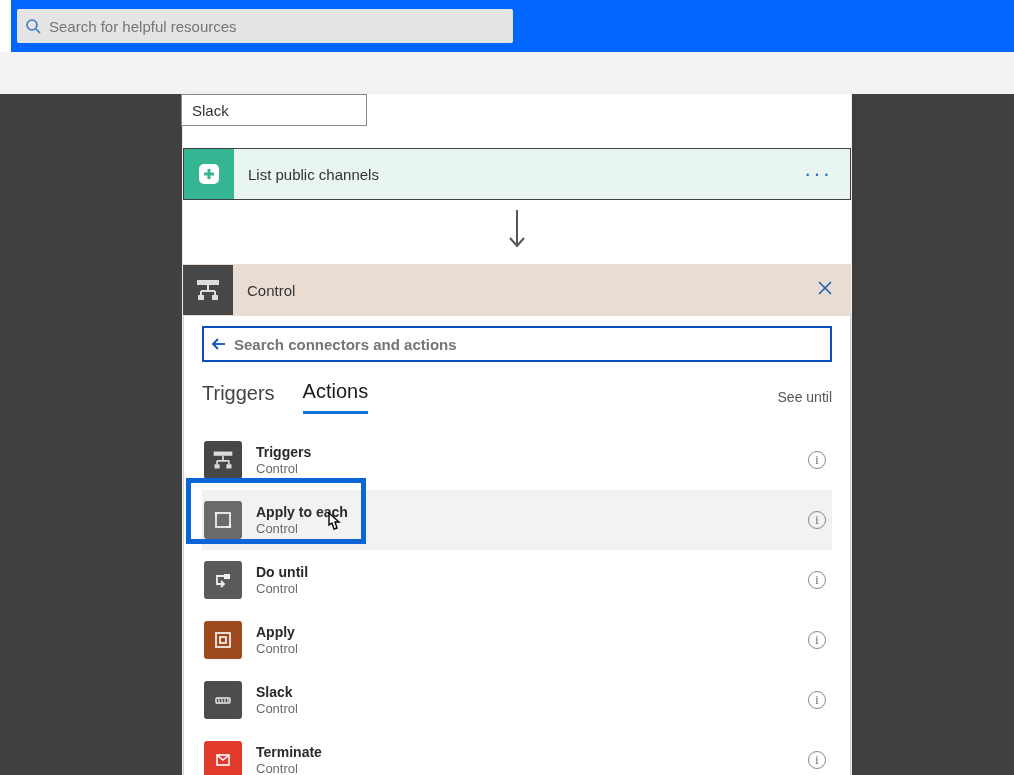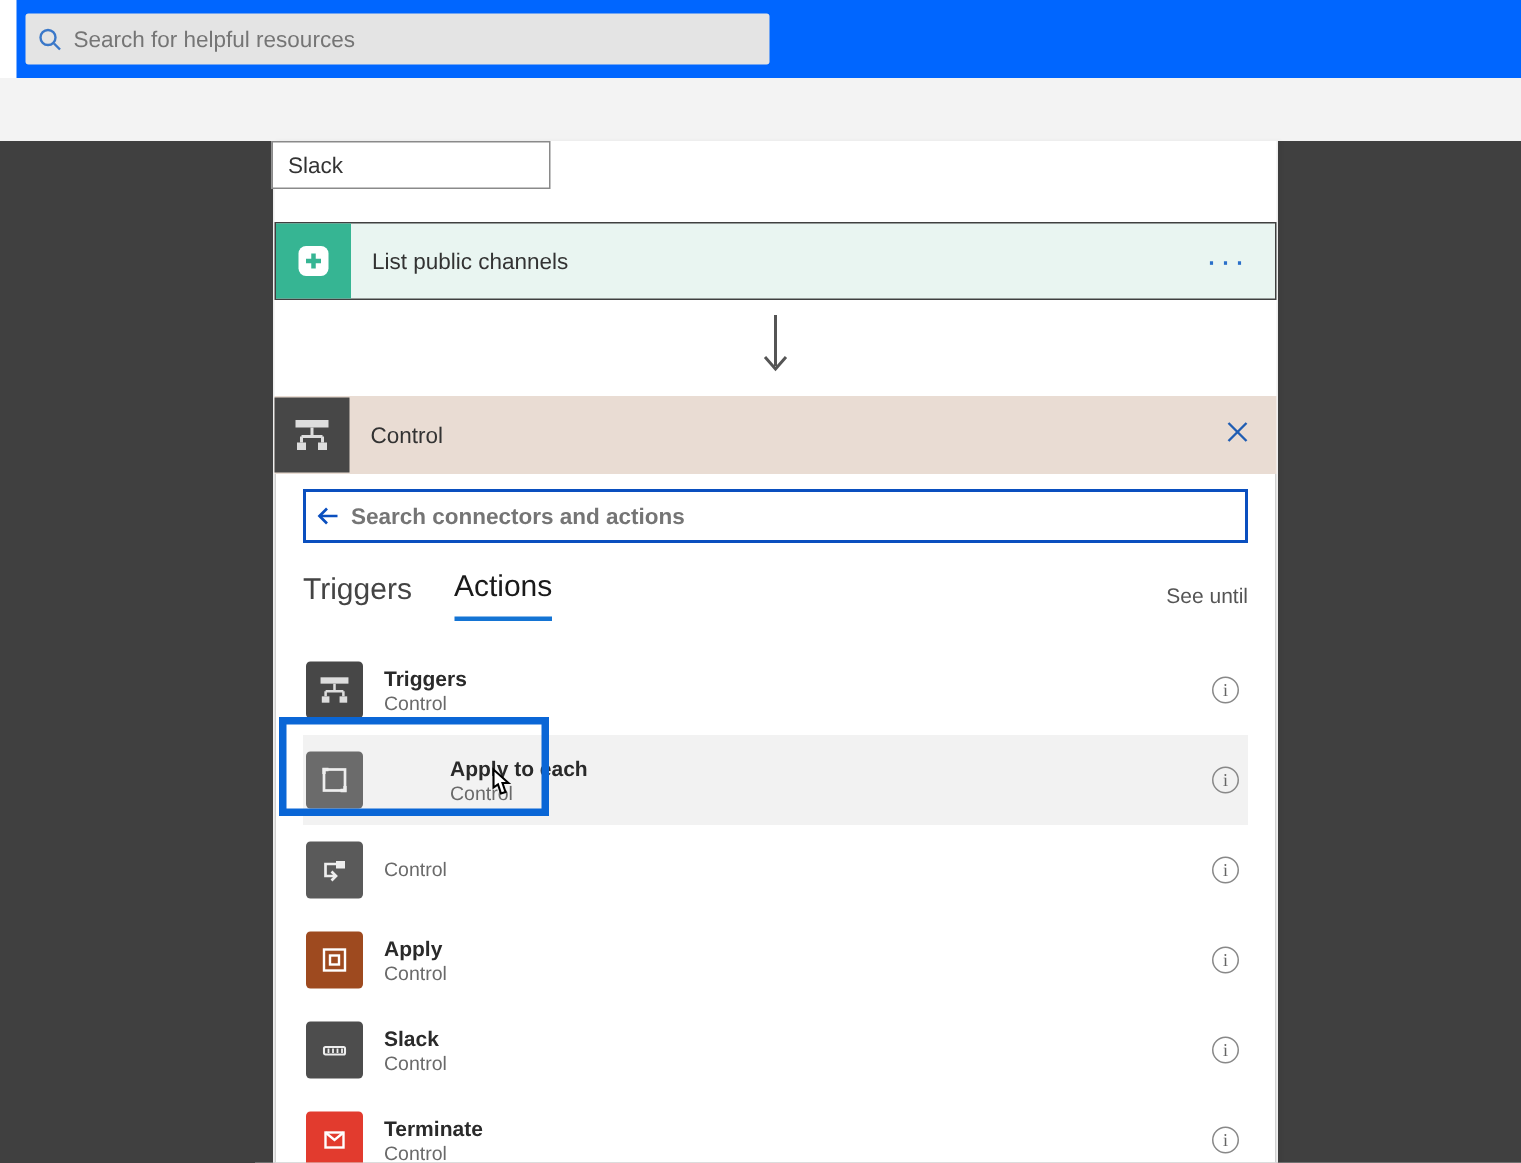--- a/index.html
+++ b/index.html
@@ -146,21 +146,20 @@
   }
   .action-list { display:flex;flex-direction:column; }
   .action-row {
     display:flex;align-items:center;
     height:60px;
     cursor:pointer;
     position:relative;
   }
   .action-row.hovered {
     background:#f2f2f2;
-    gap:44px;
   }
   .action-icon {
     width:38px;height:38px;border-radius:3px;display:flex;align-items:center;justify-content:center;flex-shrink:0;
     margin-left:2px;
   }
   .action-text { margin-left:14px;flex:1; }
   .action-title { font-size:14px;font-weight:600;color:#2a2a2a;line-height:18px;}
   .action-sub { font-size:13px;color:#6a6a6a;line-height:16px;}
   .info-i {
     width:18px;height:18px;border:1px solid #888;border-radius:50%;
@@ -298,20 +297,21 @@
 
         <div class="action-row">
           <div class="action-icon" style="background:#5a5a5a">
             <svg width="20" height="20" viewBox="0 0 20 20">
               <rect x="11" y="4" width="6" height="5" fill="#eee"></rect>
               <polyline points="11,6 4,6 4,14 11,14" fill="none" stroke="#eee" stroke-width="1.8"></polyline>
               <polyline points="8,11 11,14 8,17" fill="none" stroke="#eee" stroke-width="1.8"></polyline>
             </svg>
           </div>
           <div class="action-text">
+            <div class="action-title">Do until</div>
             <div class="action-sub">Control</div>
           </div>
           <div class="info-i">i</div>
         </div>
 
         <div class="action-row">
           <div class="action-icon" style="background:#9e4a1f">
             <svg width="20" height="20" viewBox="0 0 20 20">
               <rect x="3" y="3" width="14" height="14" fill="none" stroke="#fff" stroke-width="1.6"></rect>
               <rect x="7" y="7" width="6" height="6" fill="none" stroke="#fff" stroke-width="1.6"></rect>

